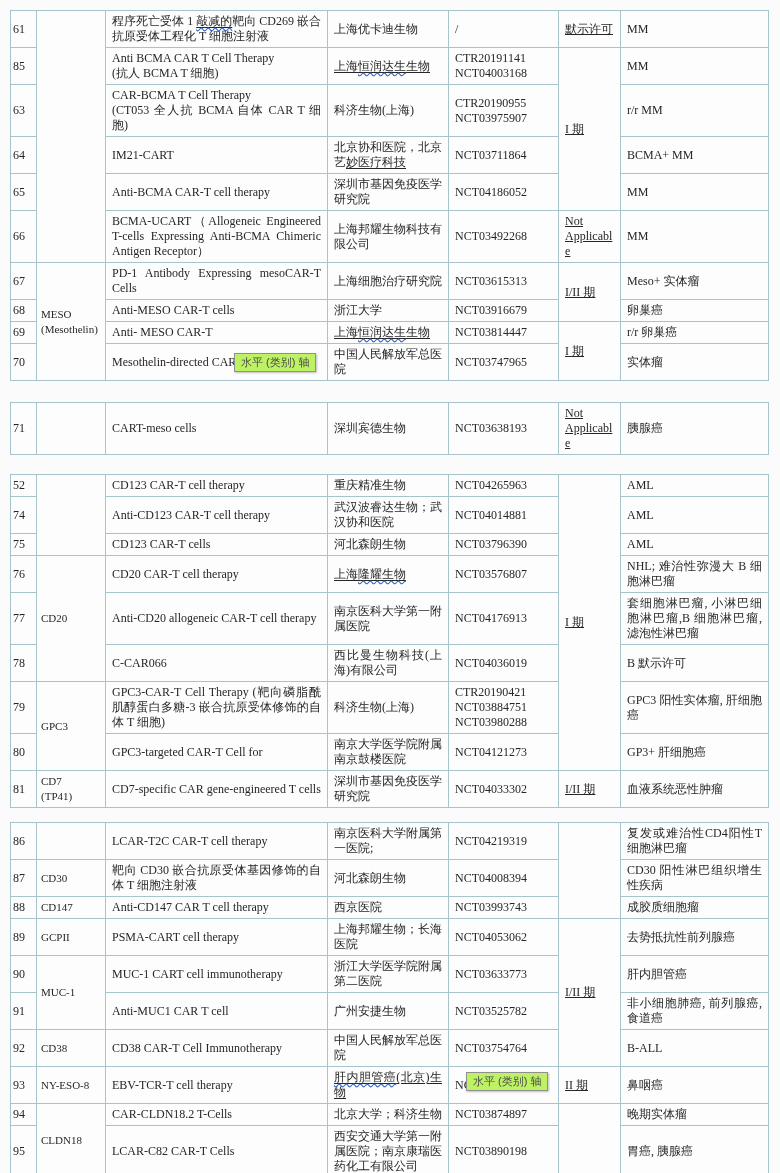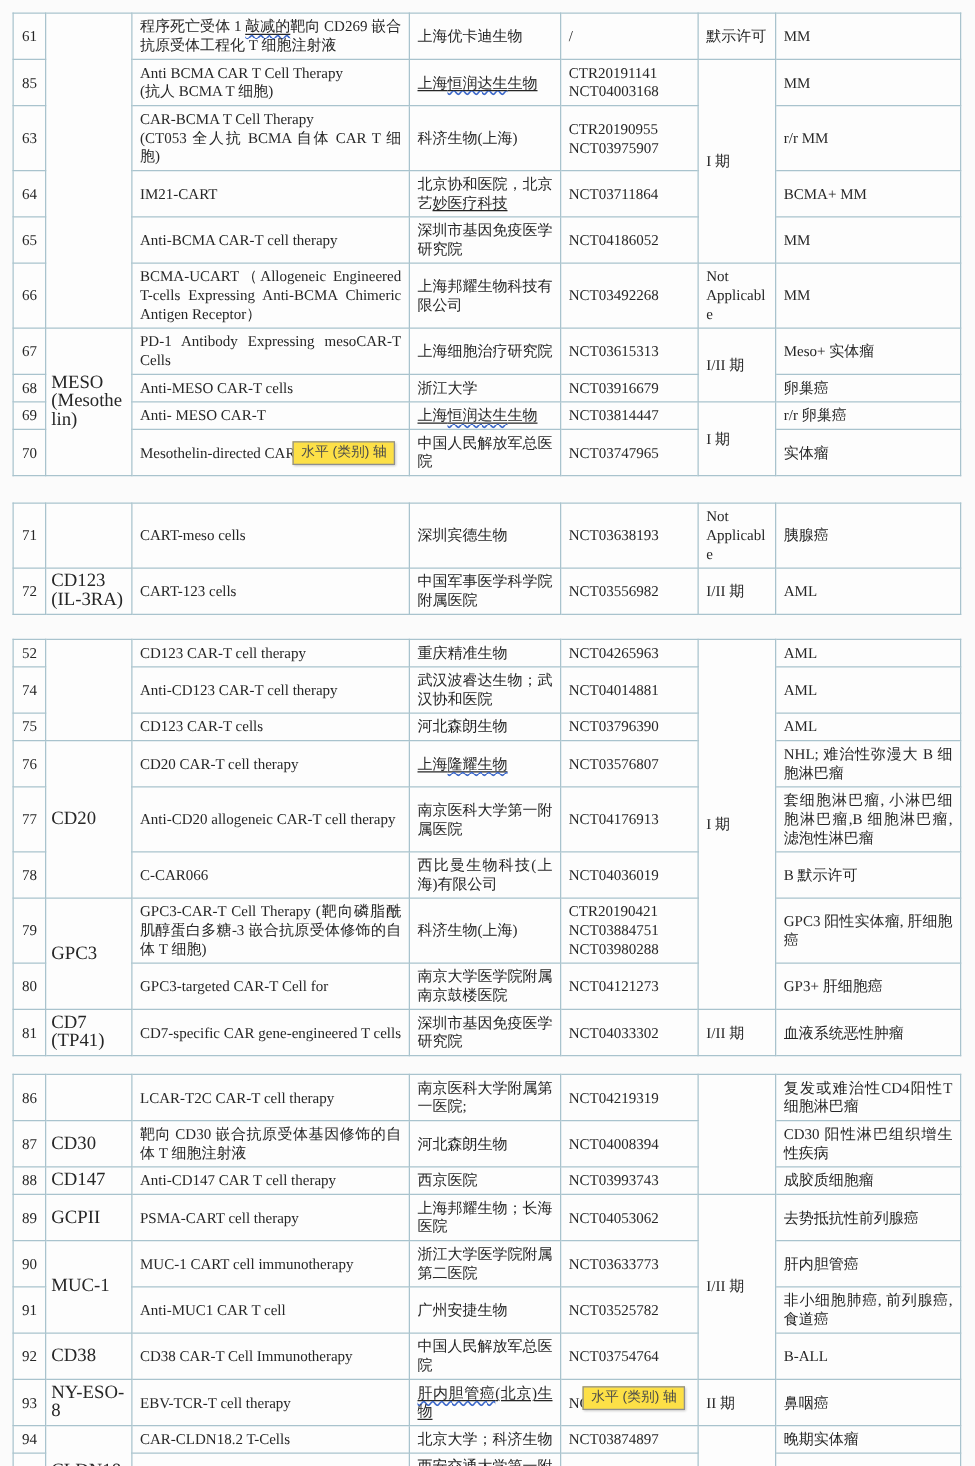--- a/index.html
+++ b/index.html
@@ -16,31 +16,31 @@
   }
   .seg td{
     border:1px solid #a9c3cd;
     font-size:12px;line-height:15px;
     padding:3px 6px;vertical-align:middle;
     word-wrap:break-word;overflow-wrap:break-word;
   }
   .seg-1{margin-top:21px;}
   .seg-2{margin-top:19px;}
   .seg-3{margin-top:14px;}
-  td.col-num{text-align:center;padding:3px 2px;}
-  td.col-target{padding:3px 4px;font-size:15px;}
+  td.col-num{padding:3px 2px;}
+  td.col-target{padding:3px 4px;font-size:11px;}
   td.col-therapy,td.col-company,td.col-ind{text-align:justify;}
-  td.col-phase{word-break:break-all;}
+  td.col-phase{word-break:break-all;text-decoration:underline;}
   td.has-tip{position:relative;}
   .u{text-decoration:underline;text-underline-offset:2px;}
   .w{text-decoration:underline wavy #3a66c8;text-decoration-thickness:1px;text-underline-offset:2px;}
   .u .w{text-decoration:underline wavy #3a66c8;}
   .tooltip{
     position:absolute;z-index:5;white-space:nowrap;
-    background:#fde047;border:1px solid #8f8f8f;
+    background:#bef264;border:1px solid #8f8f8f;
     box-shadow:1px 1px 2px rgba(0,0,0,.25);
     font-family:"Liberation Sans","DejaVu Sans",sans-serif;
     font-size:11px;line-height:13px;color:#4a4a4a;
     padding:2px 6px;
   }
   .tip-a{left:128px;top:9px;}
   .tip-b{left:17px;top:5px;}
 </style>
 </head>
 <body>
@@ -149,29 +149,20 @@
       <tbody>
         <tr>
           <td class="col-num">71</td>
           <td class="col-target"></td>
           <td class="col-therapy">CART-meso cells</td>
           <td class="col-company">深圳宾德生物</td>
           <td class="col-reg">NCT03638193</td>
           <td class="col-phase">Not<br>Applicable</td>
           <td class="col-ind">胰腺癌</td>
         </tr>
-        <tr>
-          <td class="col-num">72</td>
-          <td class="col-target">CD123<br>(IL-3RA)</td>
-          <td class="col-therapy">CART-123 cells</td>
-          <td class="col-company">中国军事医学科学院附属医院</td>
-          <td class="col-reg">NCT03556982</td>
-          <td class="col-phase">I/II 期</td>
-          <td class="col-ind">AML</td>
-        </tr>
       </tbody>
     </table>
     <table class="seg seg-2">
       <colgroup>
         <col style="width: 26px;">
         <col style="width: 69px;">
         <col style="width: 222px;">
         <col style="width: 121px;">
         <col style="width: 110px;">
         <col style="width: 62px;">

